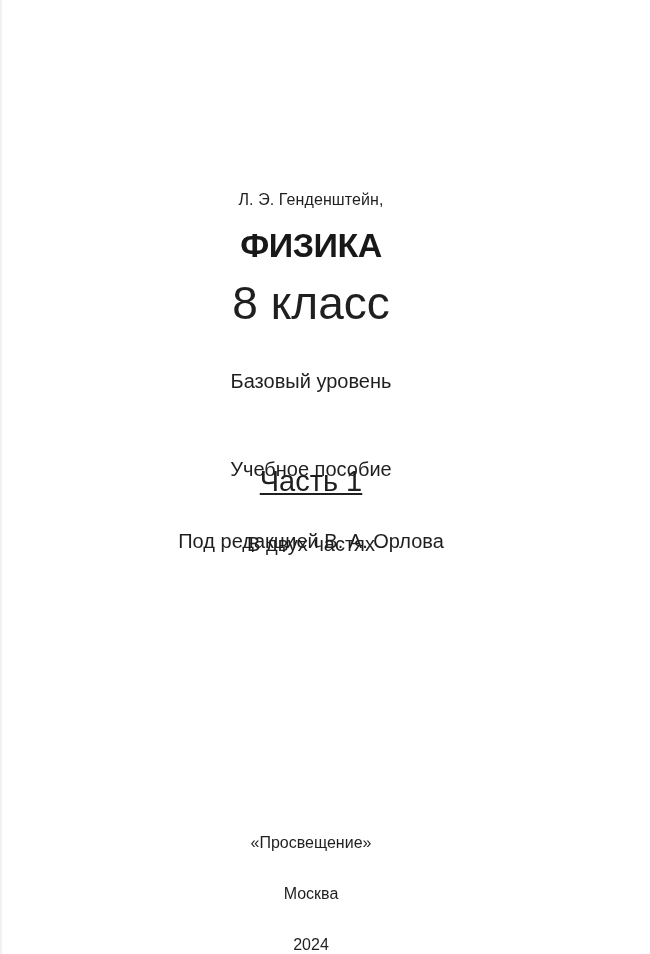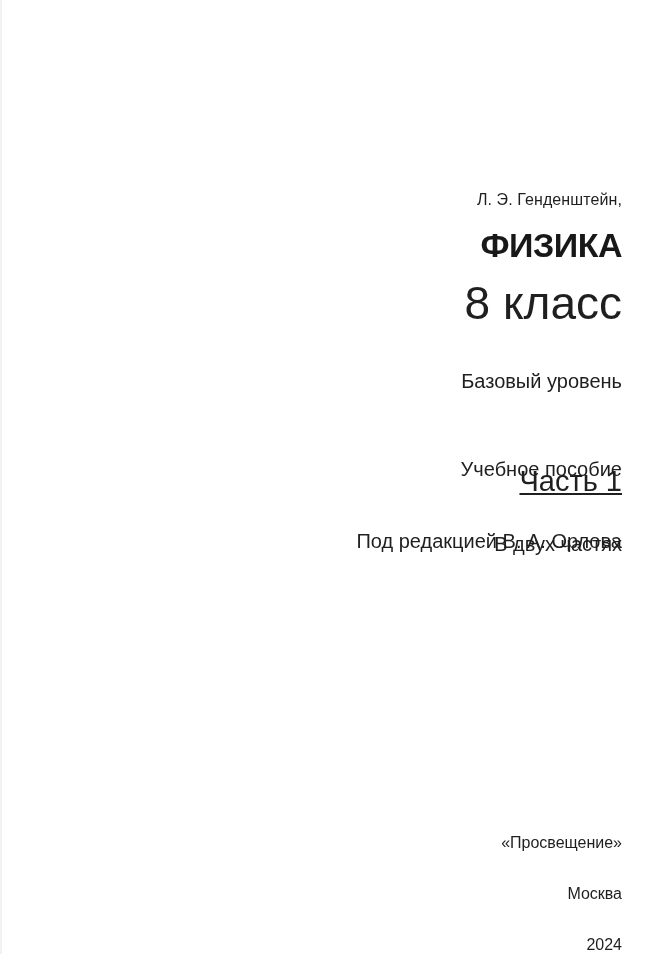--- a/index.html
+++ b/index.html
@@ -29,21 +29,21 @@
     position: absolute;
     left: 0;
     top: 0;
     width: 622px;
     height: 954px;
   }
   .content > div, .content > h1 {
     position: absolute;
     left: 0;
     width: 622px;
-    text-align: right;
+    text-align: center;
     margin: 0;
     white-space: pre;
   }
   .authors {
     top: 152px;
     font-size: 16px;
     line-height: 19px;
     letter-spacing: 0.1px;
   }
   .book-title {

